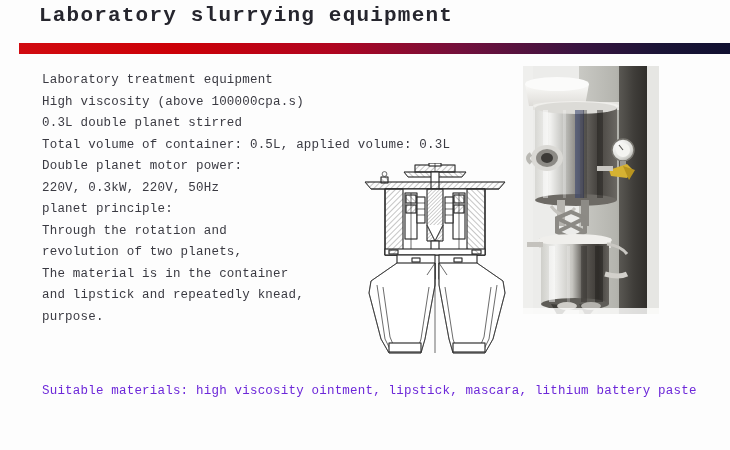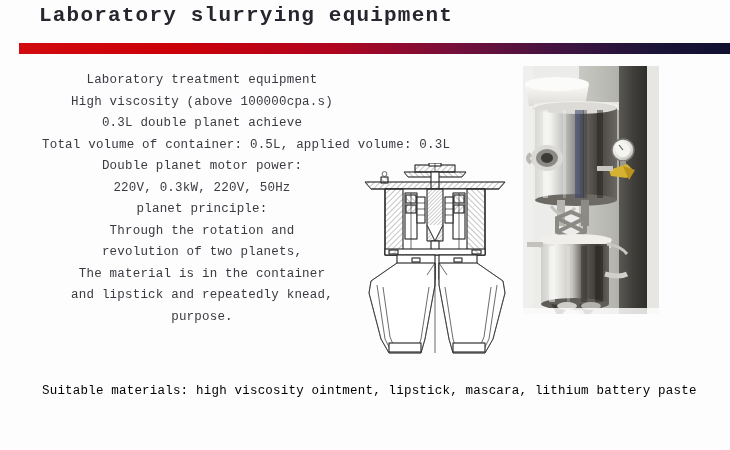--- a/index.html
+++ b/index.html
@@ -56,31 +56,31 @@
     position: absolute;
     left: 31px;
     top: 70px;
     width: 320px;
     font-size: 12.5px;
     line-height: 21.5px;
     color: #3a3a42;
     letter-spacing: 0.2px;
     white-space: nowrap;
   }
-  .spec .line { height: 21.5px; text-align: center; }
+  .spec .line { height: 21.5px; }
 
   
   .footer {
     position: absolute;
     left: 31px;
     top: 381px;
     width: 670px;
     font-size: 12.5px;
     line-height: 21px;
-    color: #000000;
+    color: #6d28d9;
     letter-spacing: 0.2px;
   }
   .footer .line { height: 21px; white-space: nowrap; }
 
   
   .drawing {
     position: absolute;
     left: 348px;
     top: 163px;
     width: 152px;
@@ -105,21 +105,21 @@
 
 <div class="page">
 
   <div class="title">Laboratory slurrying equipment</div>
 
   <div class="rule"></div>
 
   <div class="spec">
     <div class="line">Laboratory treatment equipment</div>
     <div class="line">High viscosity (above 100000cpa.s)</div>
-    <div class="line">0.3L double planet achieve</div>
+    <div class="line">0.3L double planet stirred</div>
     <div class="line">Total volume of container: 0.5L, applied volume: 0.3L</div>
     <div class="line">Double planet motor power:</div>
     <div class="line">220V, 0.3kW, 220V, 50Hz</div>
     <div class="line">planet principle:</div>
     <div class="line">Through the rotation and</div>
     <div class="line">revolution of two planets,</div>
     <div class="line">The material is in the container</div>
     <div class="line">and lipstick and repeatedly knead,</div>
     <div class="line">purpose.</div>
   </div>

